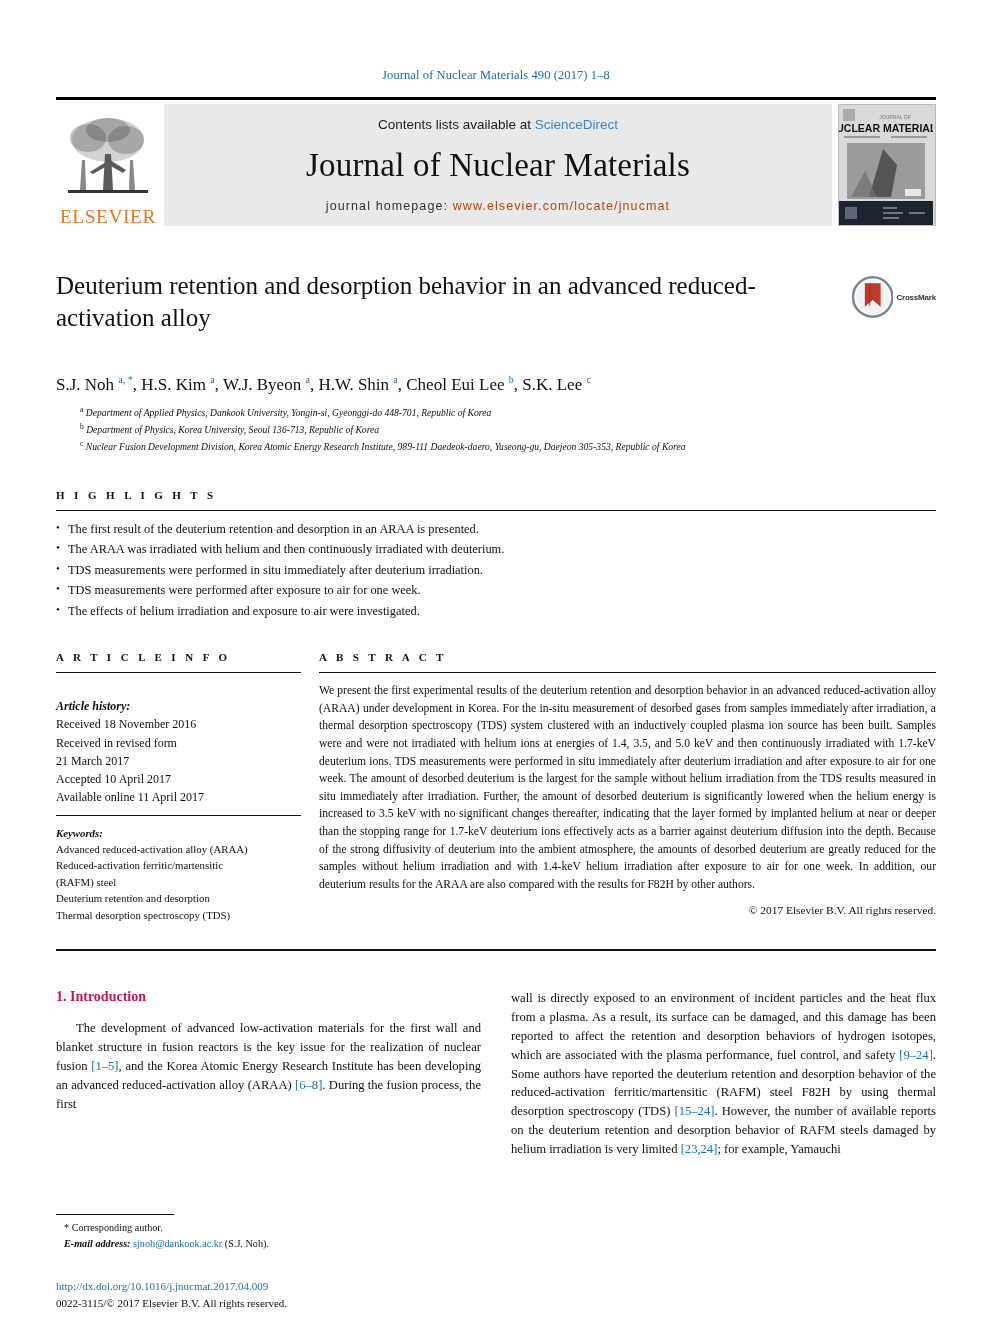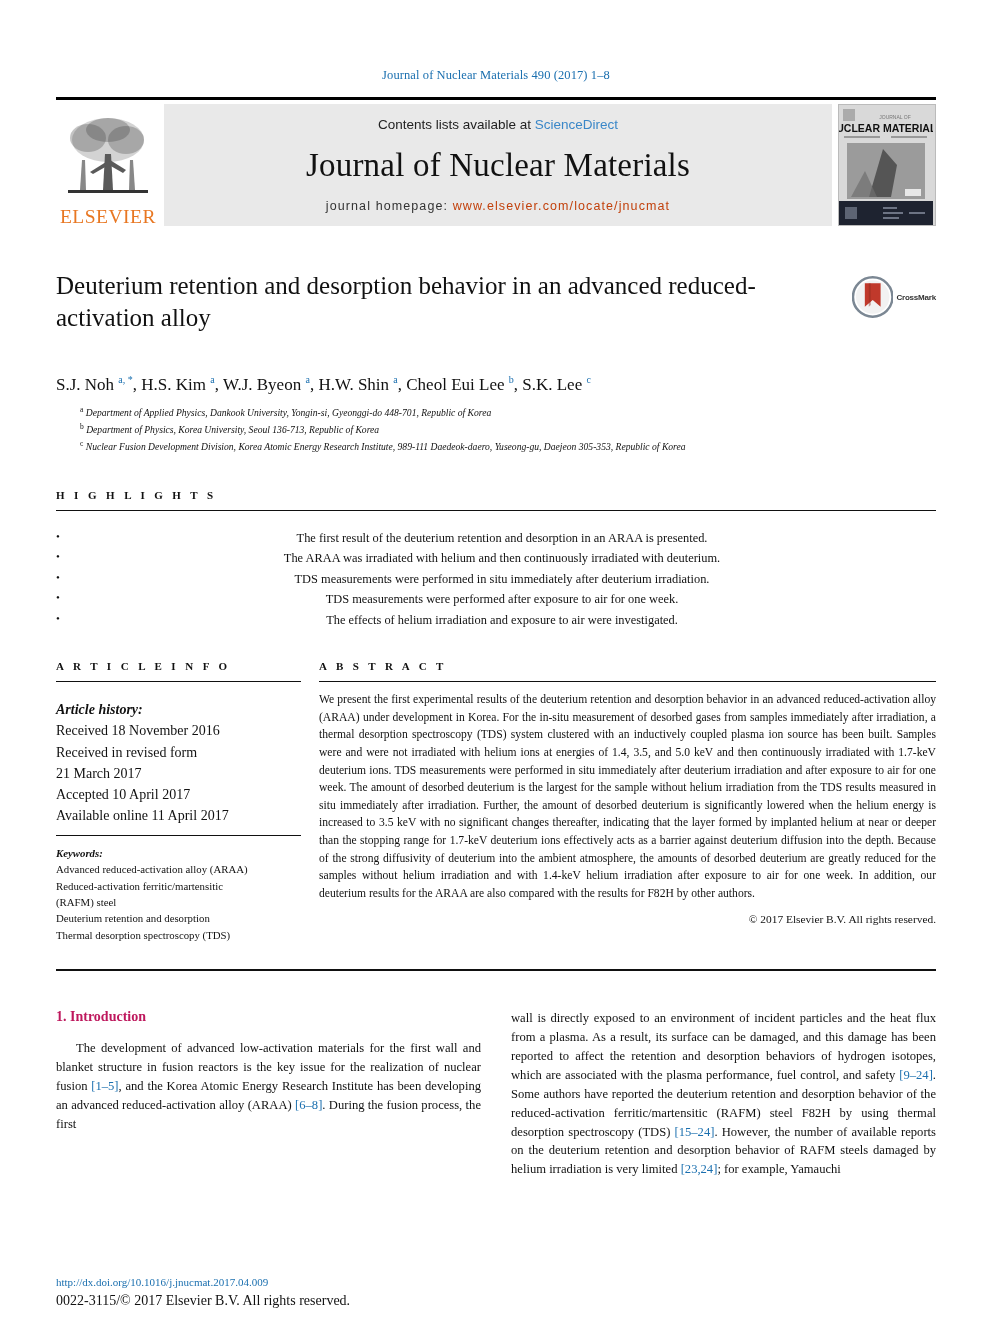--- a/index.html
+++ b/index.html
@@ -162,24 +162,23 @@
     font-family: "Liberation Serif", serif;
     font-weight: bold;
     letter-spacing: 3.4px;
     color: #111;
   }
   .rule-thin {
     border-top: 1.4px solid #111;
     margin-top: 9px;
   }
   .hl-list {
-    margin: 17px 0 0 0;
+    margin: 8px 0 0 0;
     padding: 0;
     list-style: none;
-    text-align: center;
   }
   .hl-list li {
     font-size: 12.4px;
     line-height: 1.65;
     color: #111;
     padding-left: 12px;
     position: relative;
   }
   .hl-list li:before {
     content: "\2022";
@@ -192,22 +191,22 @@
   
   .info-abs {
     margin: 30px 56px 0 56px;
     display: flex;
     gap: 18px;
   }
   .col-info { width: 245px; flex: 0 0 245px; }
   .col-abs { flex: 1 1 auto; }
 
   .hist-block {
-    margin-top: 17px;
-    font-size: 14px;
+    margin-top: 24px;
+    font-size: 12px;
     line-height: 1.52;
     color: #111;
   }
   .hist-title { font-style: italic; font-weight: bold; }
   .kw-block {
     margin-top: 8px;
     padding-top: 9px;
     border-top: 1.2px solid #111;
     font-size: 10.8px;
     line-height: 1.52;
@@ -285,21 +284,21 @@
     left: 56px;
     bottom: 12px;
     width: 500px;
   }
   .doi {
     font-size: 11px;
     color: #1a6faf;
     line-height: 1.5;
   }
   .issn {
-    font-size: 14px;
+    font-size: 11px;
     color: #111;
     line-height: 1.5;
   }
 </style>
 </head>
 <body>
 
 <div class="page">
 
   <div class="running-head">Journal of Nuclear Materials 490 (2017) 1–8</div>
@@ -427,19 +426,31 @@
   <div class="body-cols">
     <div class="bcol">
       <div class="h1">1. Introduction</div>
       <div class="para">The development of advanced low-activation materials for the first wall and blanket structure in fusion reactors is the key issue for the realization of nuclear fusion <span class="ref">[1–5]</span>, and the Korea Atomic Energy Research Institute has been developing an advanced reduced-activation alloy (ARAA) <span class="ref">[6–8]</span>. During the fusion process, the first</div>
     </div>
     <div class="bcol">
       <div class="para noindent">wall is directly exposed to an environment of incident particles and the heat flux from a plasma. As a result, its surface can be damaged, and this damage has been reported to affect the retention and desorption behaviors of hydrogen isotopes, which are associated with the plasma performance, fuel control, and safety <span class="ref">[9–24]</span>. Some authors have reported the deuterium retention and desorption behavior of the reduced-activation ferritic/martensitic (RAFM) steel F82H by using thermal desorption spectroscopy (TDS) <span class="ref">[15–24]</span>. However, the number of available reports on the deuterium retention and desorption behavior of RAFM steels damaged by helium irradiation is very limited <span class="ref">[23,24]</span>; for example, Yamauchi</div>
     </div>
   </div>
 
+  <div class="footnote">
+    <div class="fn-rule"></div>
+    <div class="fn-line">
+      <span>*</span>
+      <span>Corresponding author.</span>
+    </div>
+    <div class="fn-line">
+      <span class="label">E-mail address:</span>
+      <a class="mail" href="#" style="text-decoration:none">sjnoh@dankook.ac.kr</a>
+      <span>(S.J. Noh).</span>
+    </div>
+  </div>
 
   <div class="bottom-block">
     <div class="doi">http://dx.doi.org/10.1016/j.jnucmat.2017.04.009</div>
     <div class="issn">0022-3115/© 2017 Elsevier B.V. All rights reserved.</div>
   </div>
 
 </div>
 
 </body></html>

